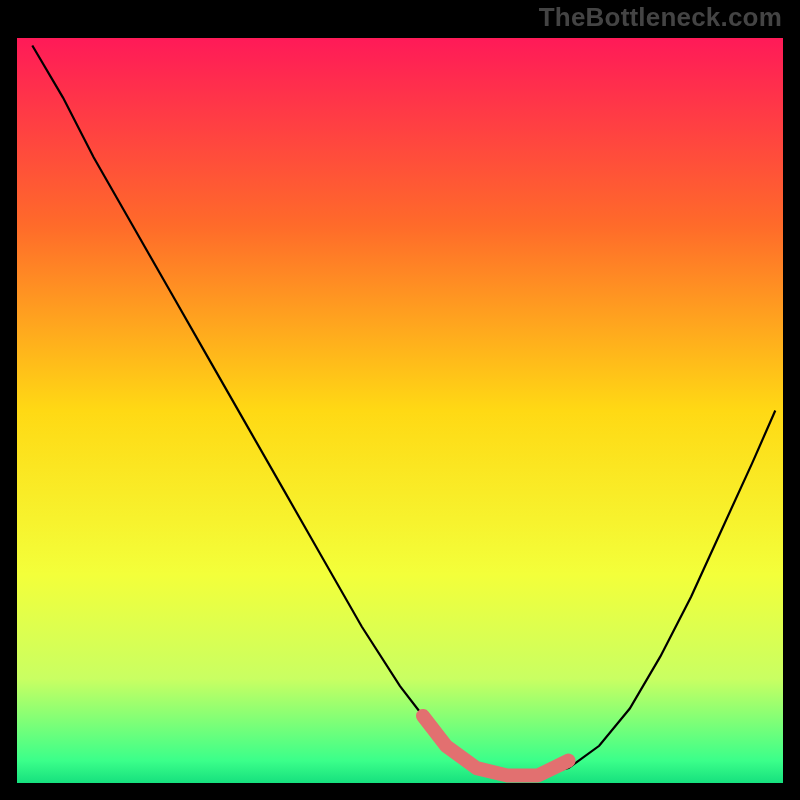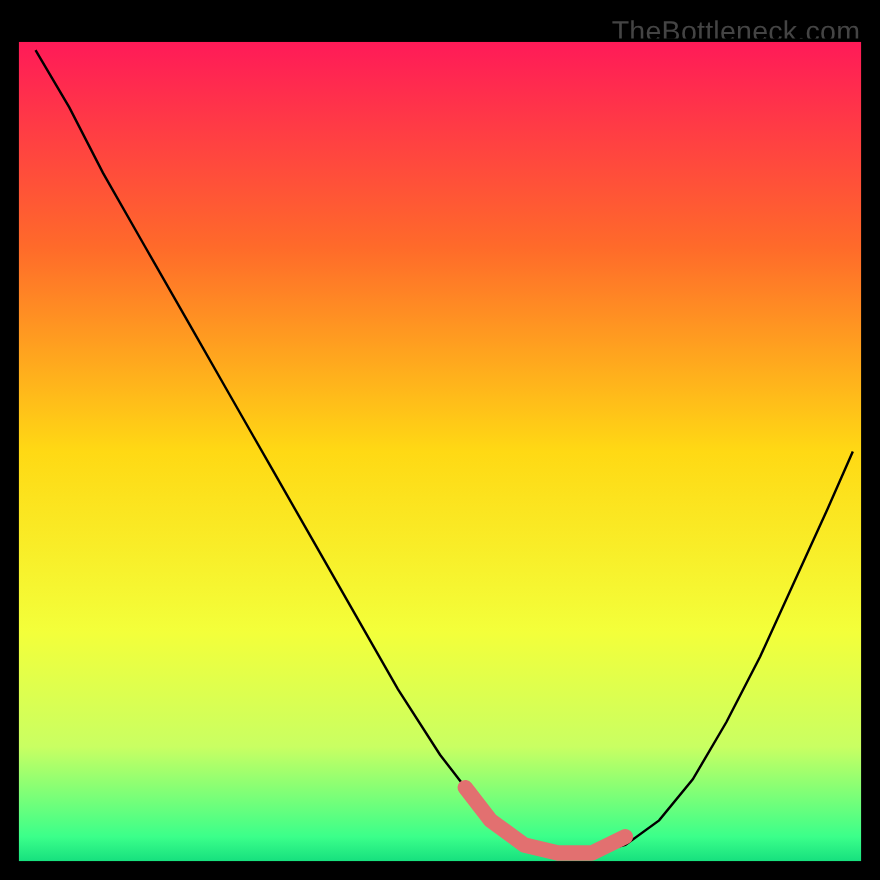--- a/index.html
+++ b/index.html
@@ -26,23 +26,22 @@
     top: 3px;
     width: 766px;
     height: 745px;
   }
   .watermark {
     position: absolute;
     top: 2px;
     right: 18px;
     color: #444;
     font-size: 26px;
-    font-weight: 400;
+    font-weight: 700;
     letter-spacing: 0.2px;
-    margin-top: 11px;
   }
   svg { display: block; }
 </style>
 </head>
 <body>
 
 <div class="watermark">TheBottleneck.com</div>
 
 <div class="frame">
   <svg class="plot-area" viewBox="0 0 766 745" preserveAspectRatio="none">

